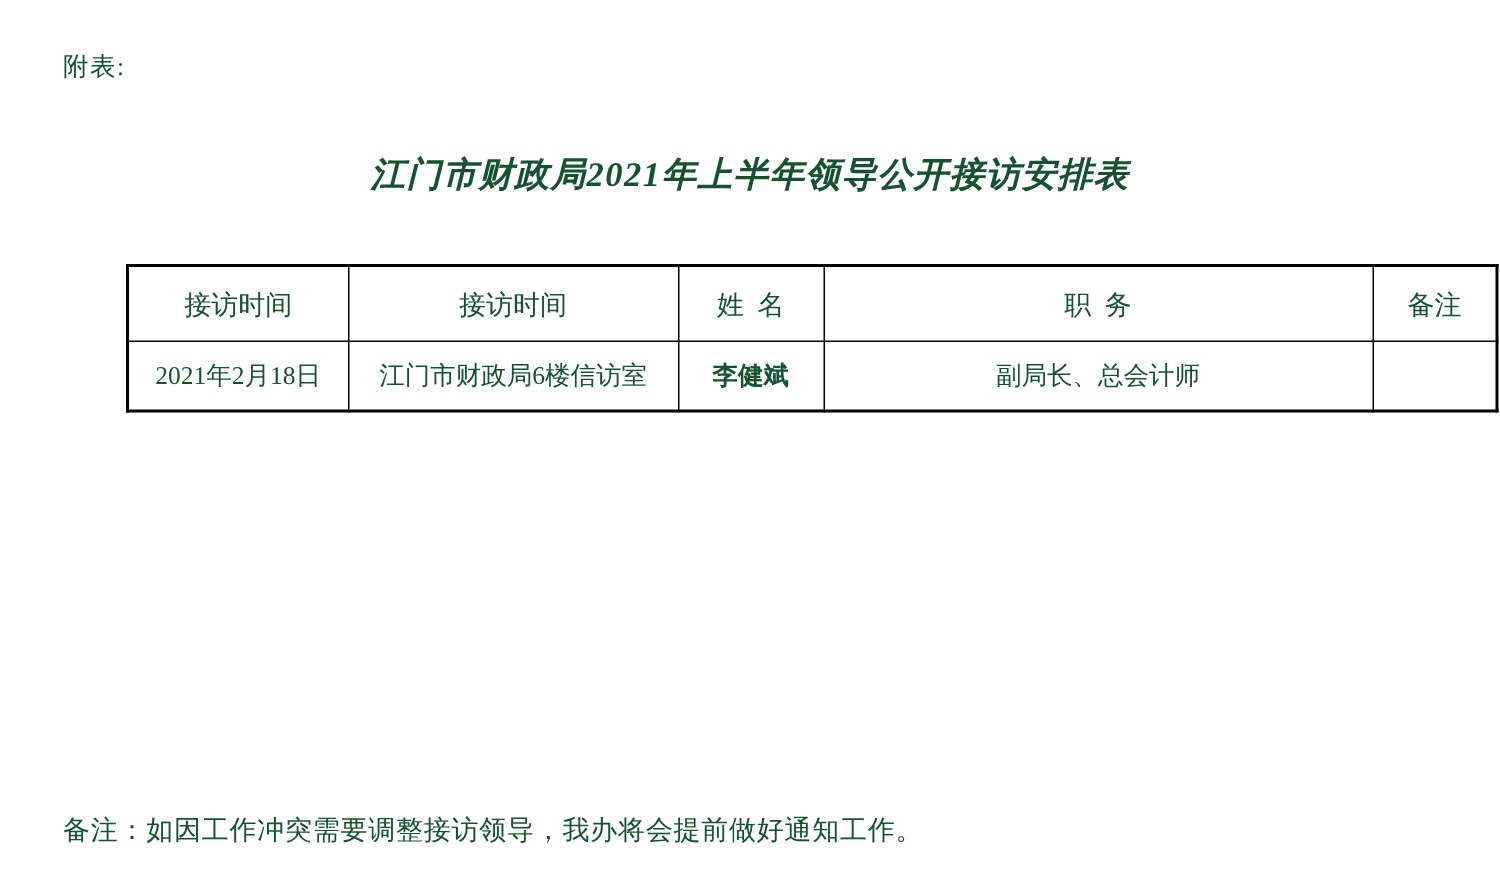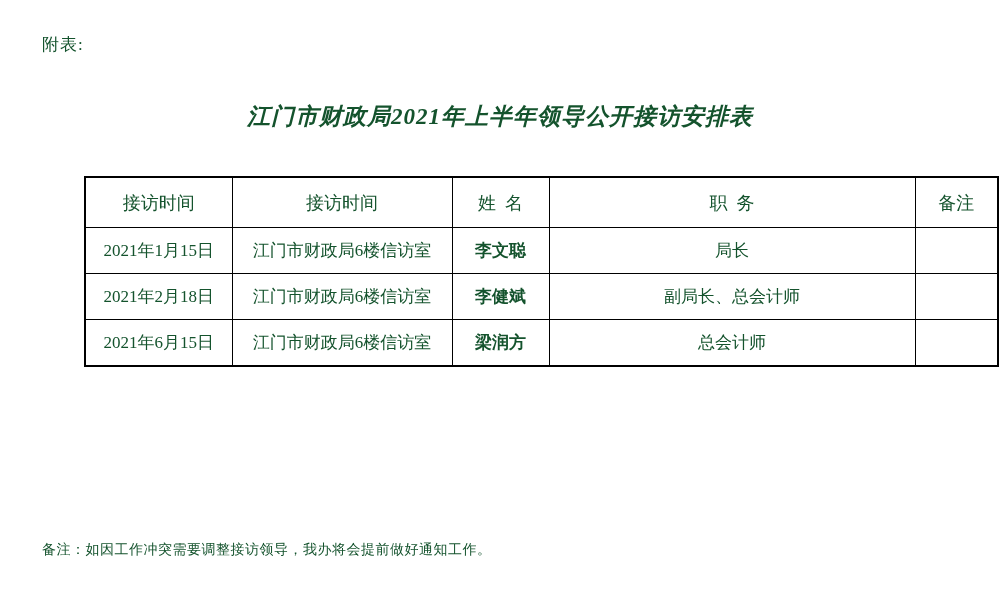--- a/index.html
+++ b/index.html
@@ -70,21 +70,21 @@
   }
   col.c-date     { width: 147px; }
   col.c-location { width: 220px; }
   col.c-name     { width: 97px;  }
   col.c-position { width: 366px; }
   col.c-remark   { width: 83px;  }
   .footnote {
     position: absolute;
     left: 42px;
     top: 541px;
-    font-size: 14px;
+    font-size: 18px;
     letter-spacing: 0.5px;
   }
 </style>
 </head>
 <body>
 
 <div class="page">
 
   <div class="attachment-label">附表:</div>
 
@@ -102,38 +102,24 @@
       <tr>
         <th>接访时间</th>
         <th>接访时间</th>
         <th>姓  名</th>
         <th>职  务</th>
         <th>备注</th>
       </tr>
     </thead>
     <tbody>
       <tr>
-        <td>2021年1月15日</td>
-        <td>江门市财政局6楼信访室</td>
-        <td class="name-cell">李文聪</td>
-        <td>局长</td>
-        <td></td>
-      </tr>
-      <tr>
         <td>2021年2月18日</td>
         <td>江门市财政局6楼信访室</td>
         <td class="name-cell">李健斌</td>
         <td>副局长、总会计师</td>
-        <td></td>
-      </tr>
-      <tr>
-        <td>2021年6月15日</td>
-        <td>江门市财政局6楼信访室</td>
-        <td class="name-cell">梁润方</td>
-        <td>总会计师</td>
         <td></td>
       </tr>
     </tbody>
   </table>
 
   <div class="footnote">备注：如因工作冲突需要调整接访领导，我办将会提前做好通知工作。</div>
 
 </div>
 
 </body></html>

